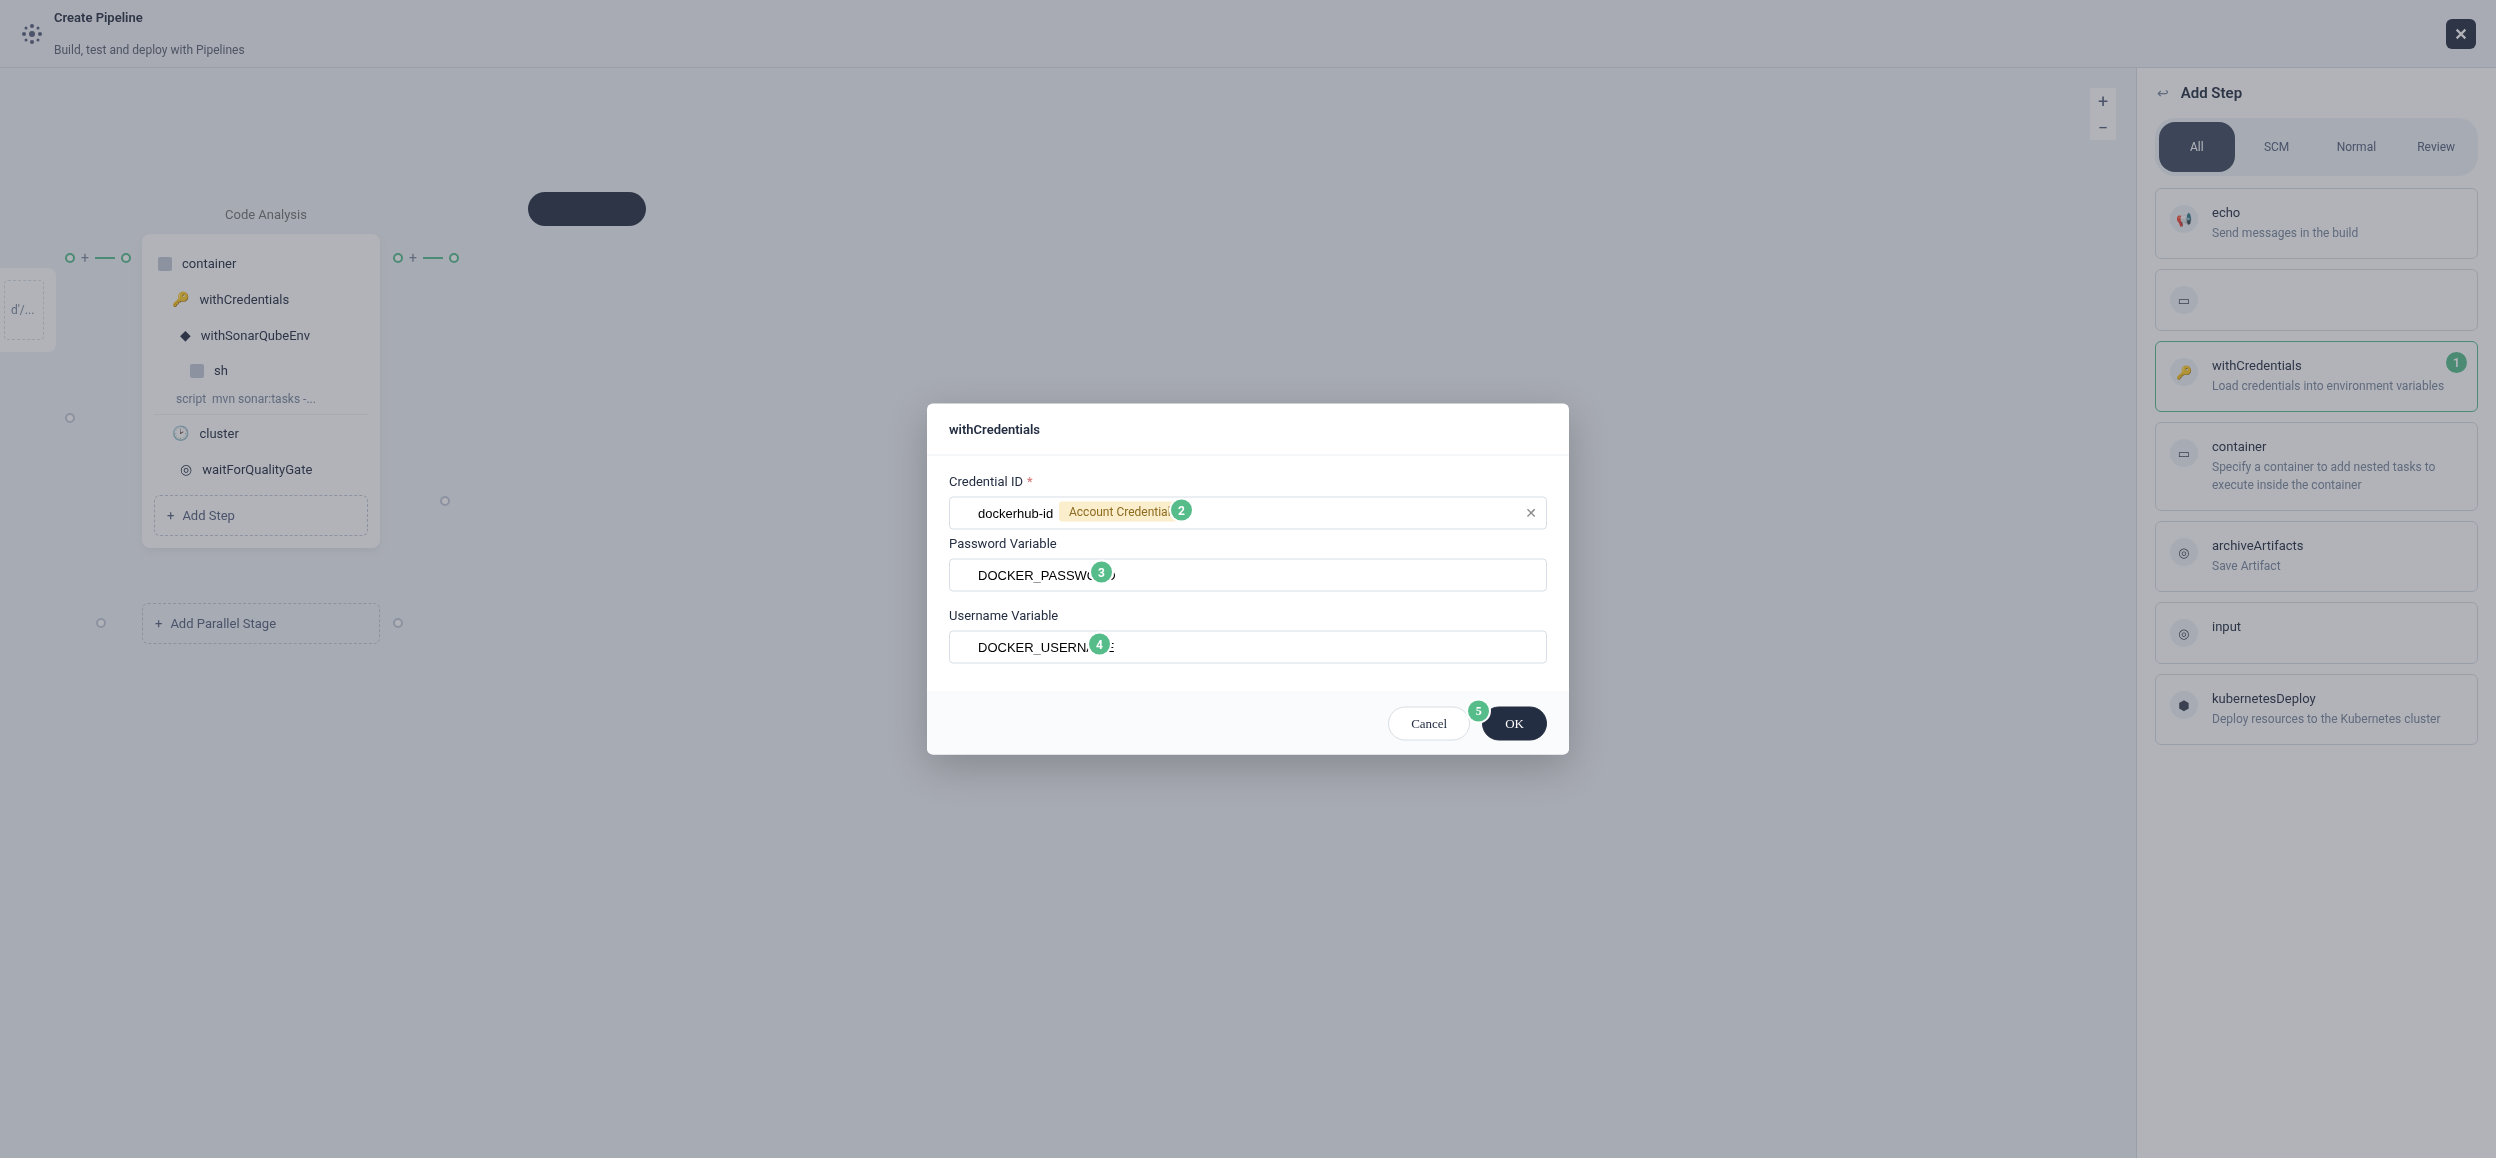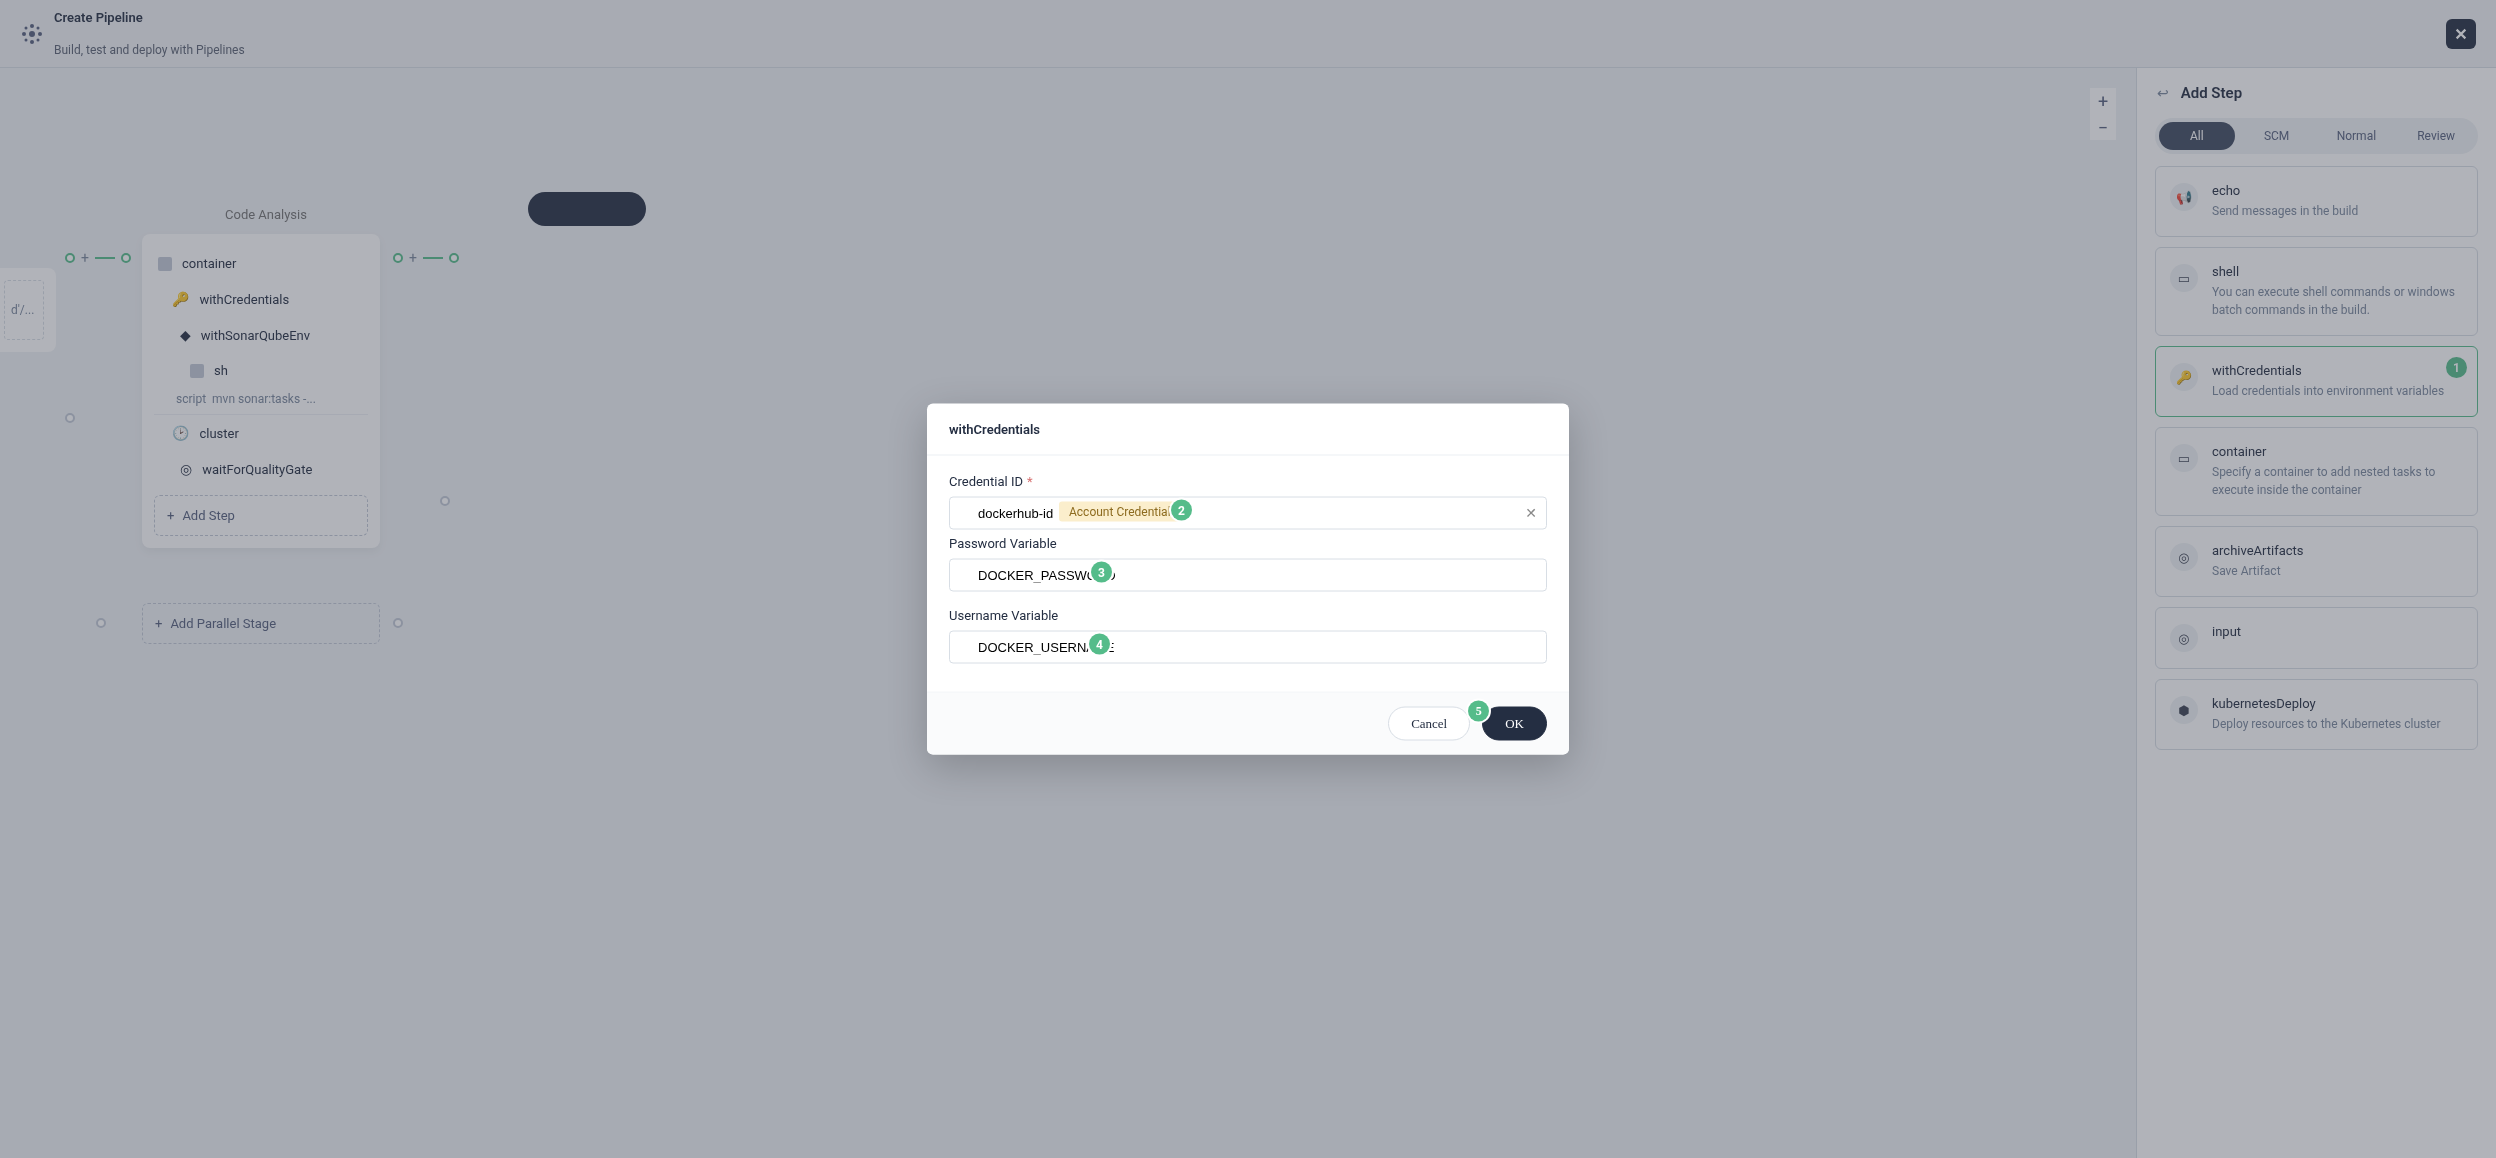--- a/index.html
+++ b/index.html
@@ -34,21 +34,21 @@
     .node-script { font-size: 12px; color: #79879c; padding: 4px 4px 8px 22px; }
     .dashed-btn { border: 1px dashed #c1c9d6; border-radius: 6px; padding: 12px; display: flex; align-items: center; gap: 8px; cursor: pointer; font-size: 13px; color: #55607d; }
     .port { width: 10px; height: 10px; border: 2px solid #55bc8a; border-radius: 50%; background: #fff; display: inline-block; }
     .plus-between { font-size: 14px; color: #79879c; }
 
     
     .sidebar-header { padding: 16px 20px; display: flex; align-items: center; gap: 12px; }
     .sidebar-back { color: #79879c; cursor: pointer; }
     .sidebar-title { font-weight: 600; font-size: 15px; }
     .sidebar-tabs { display: flex; gap: 4px; background: #eff2f5; border-radius: 20px; padding: 4px; margin: 0 18px 12px; }
-    .sidebar-tab { flex: 1; text-align: center; padding: 7px 0; border-radius: 16px; font-size: 12px; cursor: pointer; color: #55607d; }
+    .sidebar-tab { flex: 1; text-align: center; padding: 18px 0; border-radius: 16px; font-size: 12px; cursor: pointer; color: #55607d; }
     .sidebar-tab.active { background: #3f4a60; color: #fff; }
     .step-list { flex: 1; overflow-y: auto; padding: 0 18px 18px; }
     .step-card { border: 1px solid #d8dee5; border-radius: 6px; padding: 16px 14px; margin-bottom: 10px; display: flex; gap: 14px; cursor: pointer; position: relative; }
     .step-card.selected { border-color: #55bc8a; }
     .step-icon { width: 28px; height: 28px; border-radius: 50%; background: #eff2f5; flex-shrink: 0; display: flex; align-items: center; justify-content: center; font-size: 13px; color: #3b4252; }
     .step-name { font-size: 13px; color: #242e42; }
     .step-desc { font-size: 12px; color: #79879c; margin-top: 4px; line-height: 1.5; }
     
     
     .modal { position: fixed; left: 50%; top: 50%; transform: translate(-50%,-50%); width: 642px; background: #fff; border-radius: 6px; z-index: 200; box-shadow: 0 12px 40px rgba(0,0,0,.2); }
@@ -198,24 +198,20 @@
     <div class="step-list" id="step-list">
         <div class="step-card">
           <div class="step-icon">📢</div>
           <div style="flex:1;">
             <div class="step-name">echo</div>
             <div class="step-desc">Send messages in the build</div>
           </div>
         </div>
         <div class="step-card">
           <div class="step-icon">▭</div>
-          <div style="flex:1;">
-            <div class="step-name">shell</div>
-            <div class="step-desc">You can execute shell commands or windows batch commands in the build.</div>
-          </div>
         </div>
         <div class="step-card selected">
           <div class="step-icon">🔑</div>
           <div style="flex:1;">
             <div class="step-name">withCredentials</div>
             <div class="step-desc">Load credentials into environment variables</div>
           </div>
           <span class="marker" style="top:10px; right:10px;">1</span>
         </div>
         <div class="step-card">

